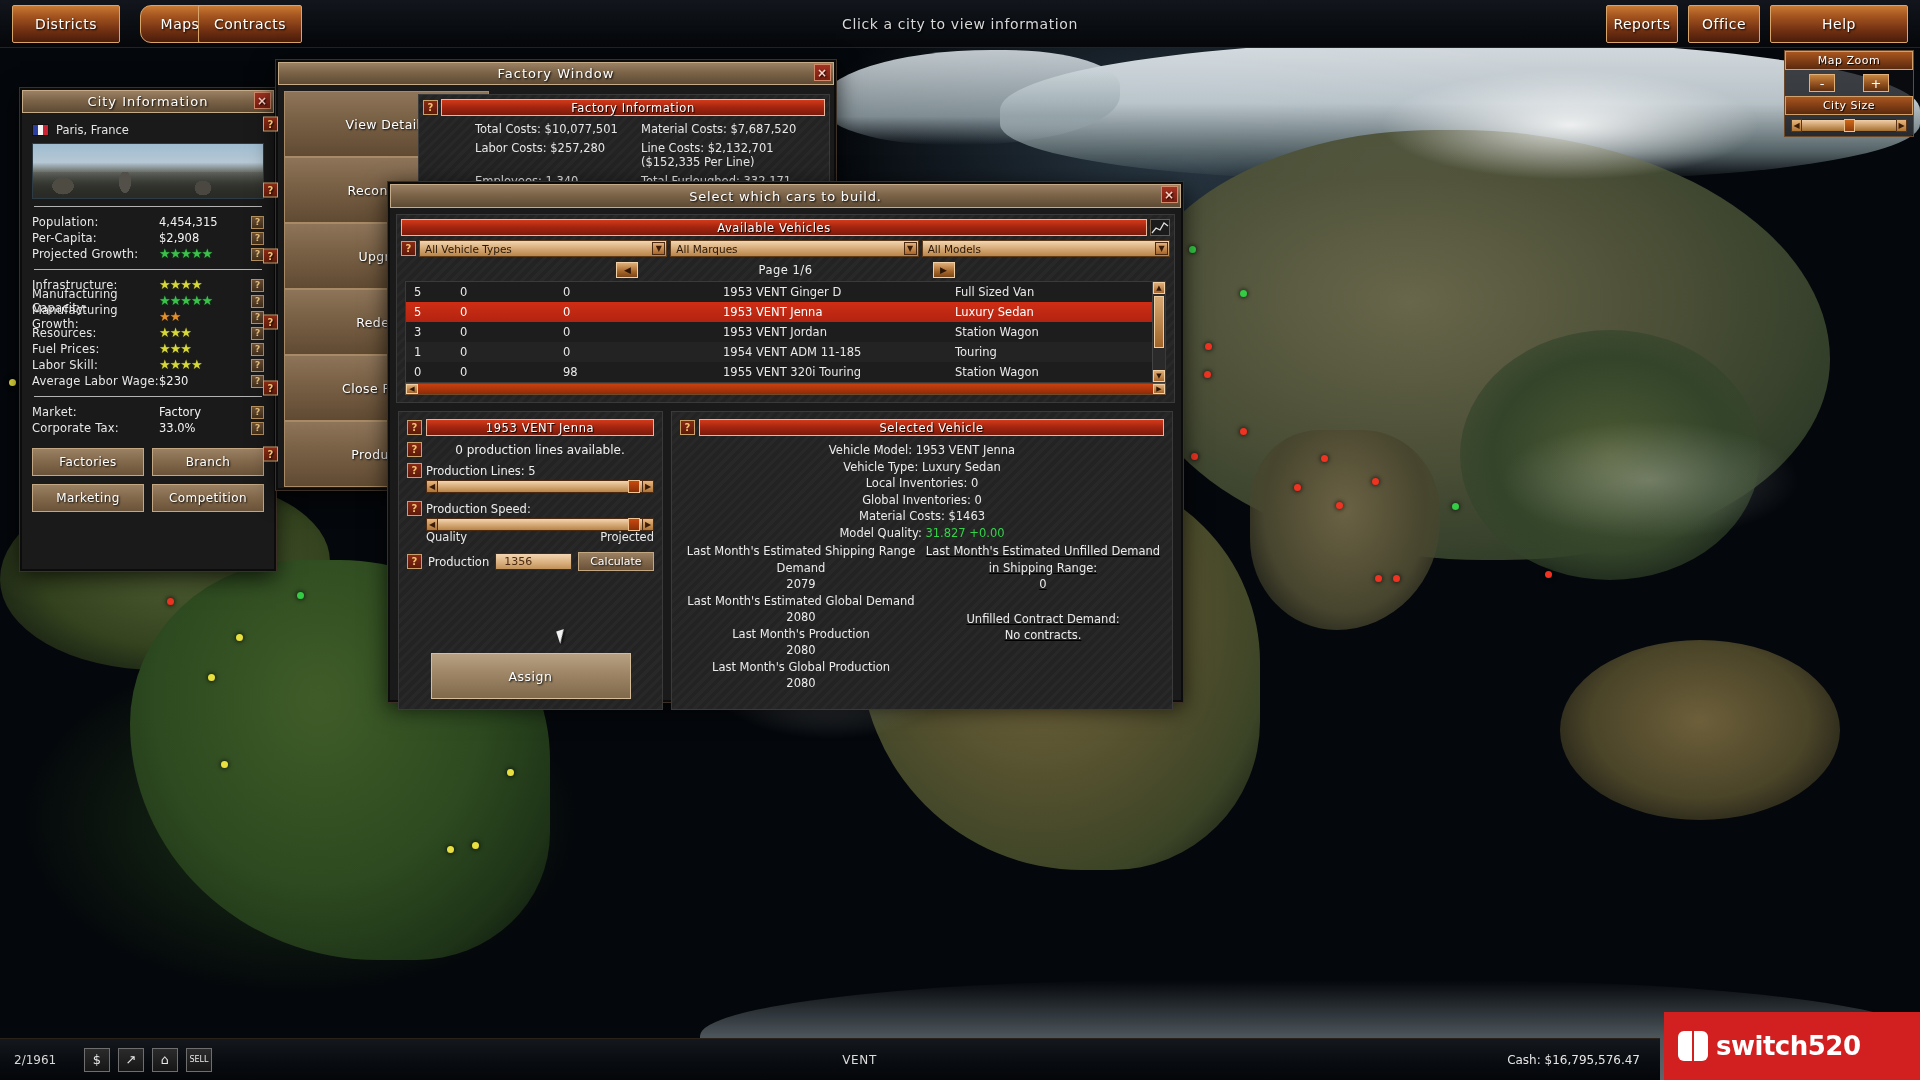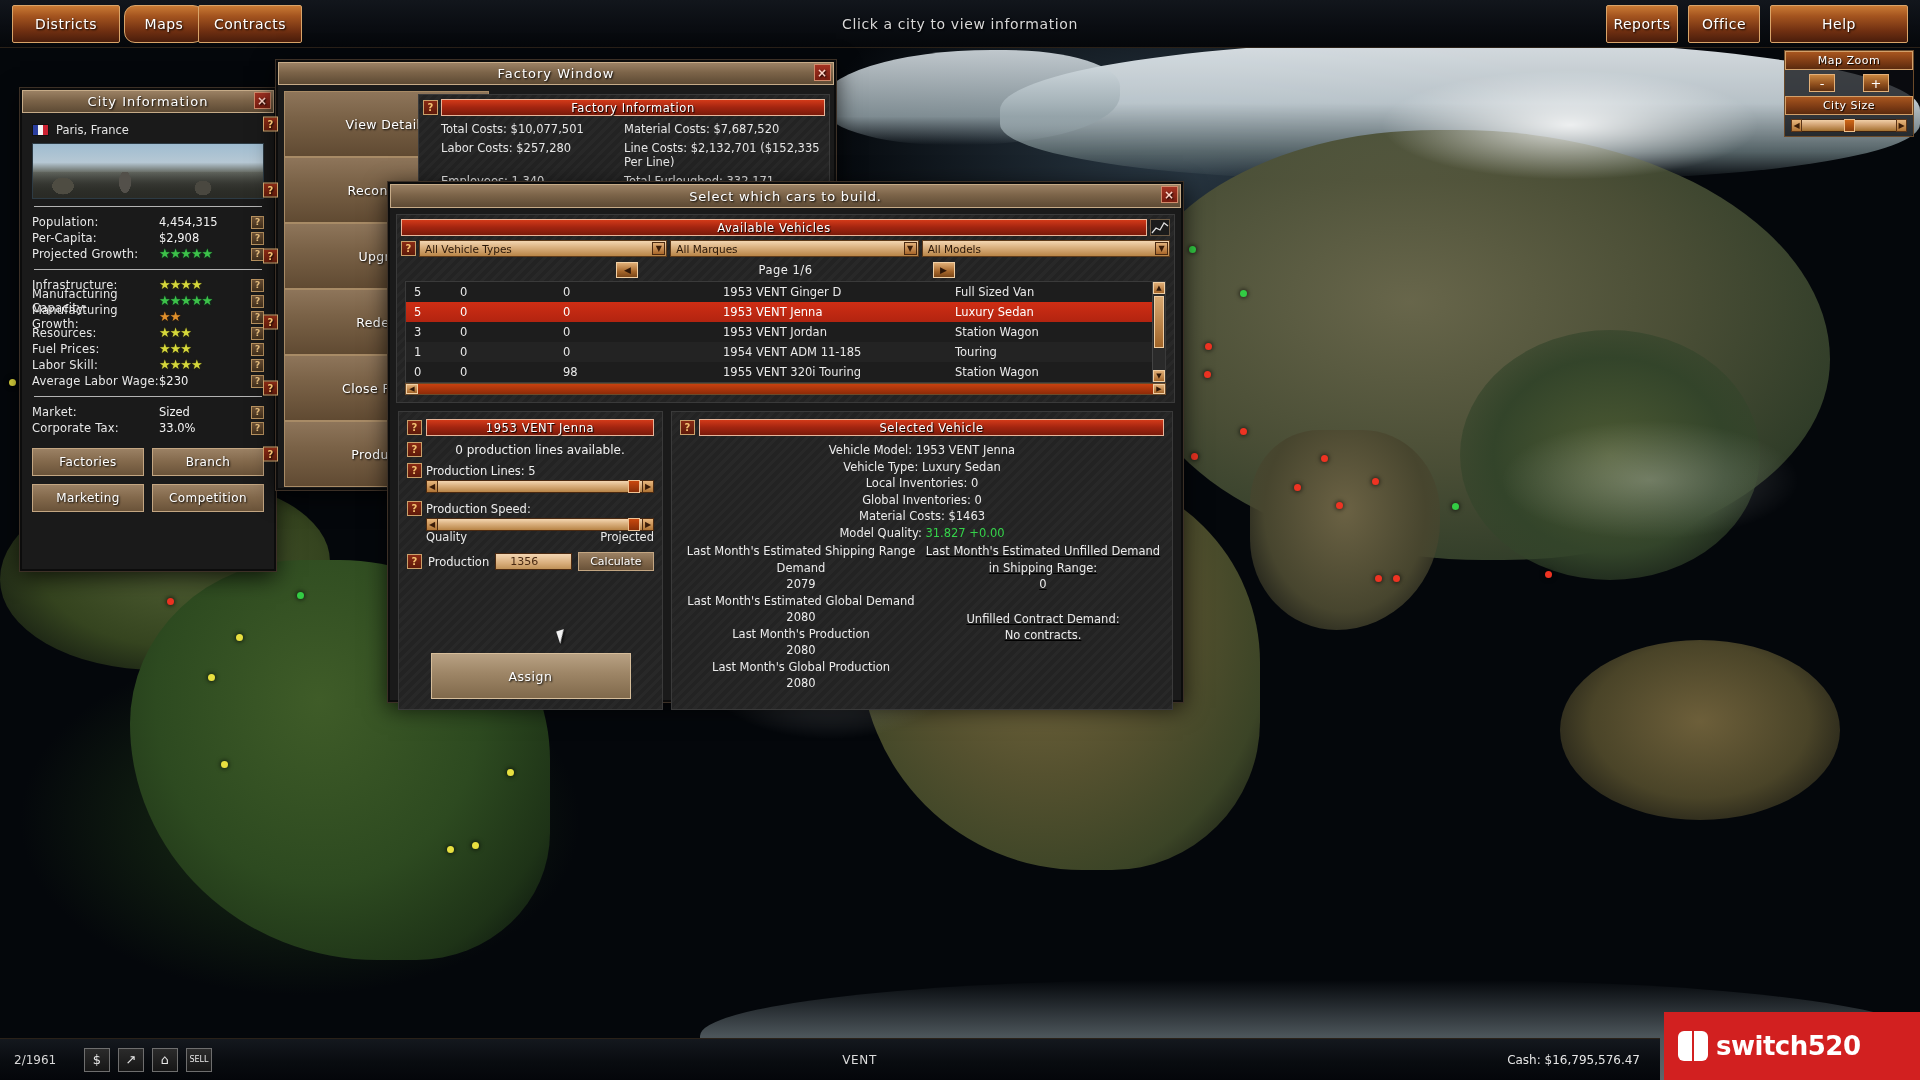--- a/index.html
+++ b/index.html
@@ -271,21 +271,21 @@
     width: 15px; height: 15px;
     background: linear-gradient(180deg,#8a2a14 0%, #5e1a0a 100%);
     border: 1px solid #caa06a; color: #f2c070; font-size: 10px; font-weight: bold;
     display:flex; align-items:center; justify-content:center; line-height:1;
   }
   .fw-info {
     position: absolute; left: 140px; top: 32px; width: 412px; height: 118px;
   }
   .fw-info-grid {
     color: #e6e6e6; font-size: 11.5px; padding: 6px 8px;
-    display: grid; grid-template-columns: 1fr 1fr; row-gap: 5px;
+    display: grid; grid-template-columns: 1fr 1fr; row-gap: 5px; margin-left: 34px;
   }
   .fw-l { text-align: left; padding-left: 14px; }
   .fw-r { text-align: left; }
 
   
   #cars-win { left: 388px; top: 182px; width: 795px; height: 520px; }
   .cars-title {
     height: 24px;
     background: linear-gradient(180deg,#9b8164 0%, #7c6449 45%, #5d4a34 100%);
     border: 1px solid #c6ab88;
@@ -396,21 +396,21 @@
     background: linear-gradient(180deg,#e8b77e 0%, #b07434 100%);
     border: 1px solid #4b2a11; color: #3a1c08; font-size: 8px;
     display:flex; align-items:center; justify-content:center;
   }
   .qq-row { display: flex; justify-content: space-between; color: #e8e8e8; font-size: 11.5px; margin: -4px 0 8px; }
   .prod-input-row { display: flex; align-items: center; gap: 6px; }
   .tinput {
     width: 78px; height: 17px;
     background: linear-gradient(180deg,#f3d6b2 0%, #d9ae7c 60%, #c09258 100%);
     border: 1px solid #4b2a11; color: #4a2a12; font-size: 11px;
-    display: flex; align-items: center; padding-left: 14px;
+    display: flex; align-items: center; padding-left: 8px;
   }
   .calcbtn {
     width: 78px; height: 19px;
     background: linear-gradient(180deg,#9b8164 0%, #83694c 48%, #6a5339 100%);
     border: 1px solid #c3a682; color: #fff; font-size: 11px;
     display:flex; align-items:center; justify-content:center;
     text-shadow: 1px 1px 2px #000; cursor: pointer;
   }
   .assignbtn {
     margin: 82px auto 0; width: 200px; height: 46px;
@@ -510,21 +510,21 @@
         <div class="city-dot dot-yellow" style="left: 221px; top: 761px;"></div>
         <div class="city-dot dot-yellow" style="left: 507px; top: 769px;"></div>
         <div class="city-dot dot-yellow" style="left: 472px; top: 842px;"></div>
         <div class="city-dot dot-yellow" style="left: 447px; top: 846px;"></div>
         <div class="city-dot dot-yellow" style="left: 9px; top: 379px;"></div>
       </div>
   </div>
 
   <div class="topbar">
     <div class="topbtn" style="left:12px;width:108px;">Districts</div>
-    <div class="topbtn" style="left:124px;width:80px;border-radius:11px;">Maps</div>
+    <div class="topbtn" style="left:140px;width:80px;border-radius:11px;">Maps</div>
     <div class="topbtn" style="left:198px;width:104px;">Contracts</div>
     <div class="topcenter">Click a city to view information</div>
     <div class="topbtn" style="right:242px;width:72px;">Reports</div>
     <div class="topbtn" style="right:160px;width:72px;">Office</div>
     <div class="topbtn" style="right:12px;width:138px;">Help</div>
   </div>
 
   <div class="mapctl">
     <div class="mapctl-title">Map Zoom</div>
     <div class="mapctl-row">
@@ -603,21 +603,21 @@
           <div class="row">
             <div class="lbl">Average Labor Wage:</div>
             <div class="val">$230</div>
             <div class="qbox">?</div>
           </div>
         </div>
       <div class="hr-line"></div>
       <div id="city-market">
           <div class="row">
             <div class="lbl">Market:</div>
-            <div class="val">Sized</div>
+            <div class="val">Factory</div>
             <div class="qbox">?</div>
           </div>
           <div class="row">
             <div class="lbl">Corporate Tax:</div>
             <div class="val">33.0%</div>
             <div class="qbox">?</div>
           </div>
         </div>
       <div class="city-buttons">
         <div class="tanbtn">Factories</div>

